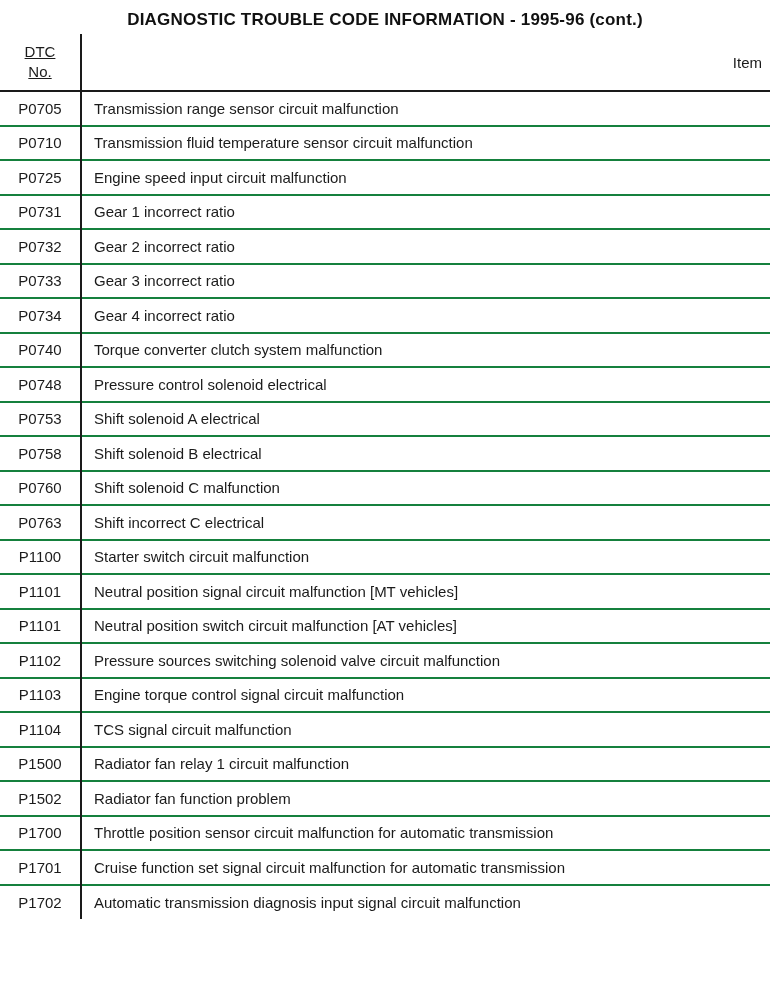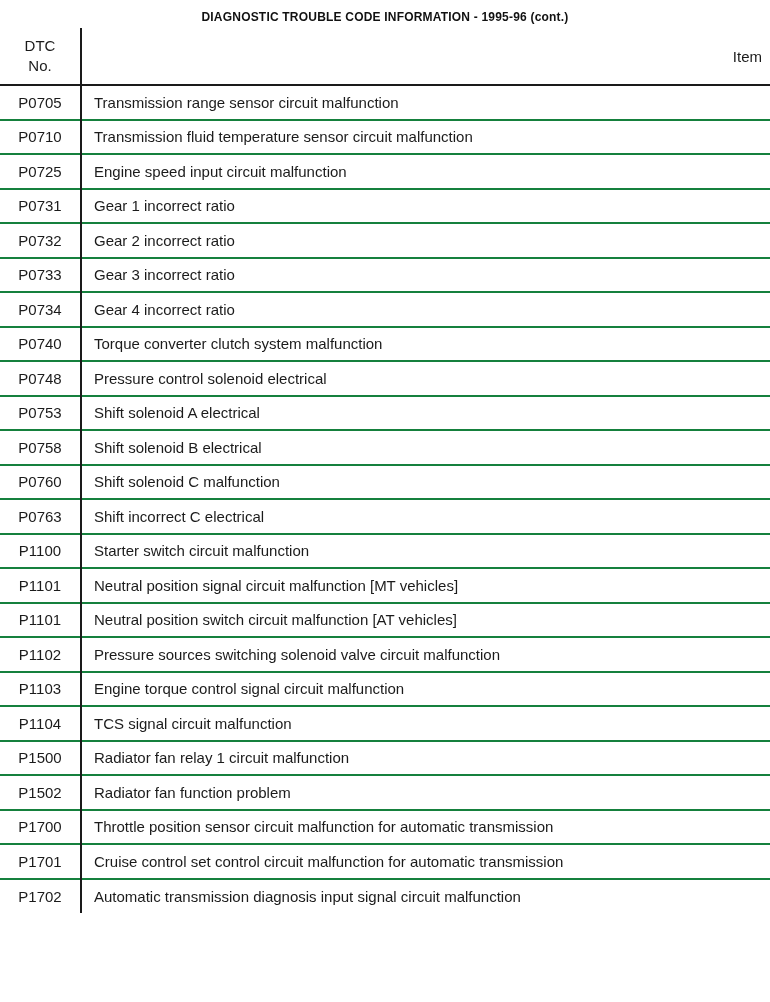--- a/index.html
+++ b/index.html
@@ -15,21 +15,21 @@
     overflow: hidden;
   }
   .page {
     width: 770px;
     height: 1002px;
     background: #ffffff;
   }
   .page-title {
     text-align: center;
     font-weight: bold;
-    font-size: 12px;
+    font-size: 17px;
     letter-spacing: 0.2px;
     padding-top: 10px;
     color: #111111;
   }
   table.dtc-table {
     width: 770px;
     border-collapse: collapse;
     table-layout: fixed;
     margin-top: 4px;
   }
@@ -54,20 +54,21 @@
     font-weight: normal;
   }
   thead th.col-item {
     text-align: right;
   }
   thead tr {
     border-bottom: 2px solid #1a1a1a;
   }
   .hdr-line {
     line-height: 1.35;
+    text-decoration: underline;
   }
   tbody tr {
     height: 34.5px;
     border-top: 2px solid #15803d;
   }
   tbody tr:first-child {
     border-top: none;
     border-radius: 10px;
   }
 </style>
@@ -171,21 +172,21 @@
         <tr>
           <td class="col-dtc">P1502</td>
           <td class="col-item">Radiator fan function problem</td>
         </tr>
         <tr>
           <td class="col-dtc">P1700</td>
           <td class="col-item">Throttle position sensor circuit malfunction for automatic transmission</td>
         </tr>
         <tr>
           <td class="col-dtc">P1701</td>
-          <td class="col-item">Cruise control set control circuit malfunction for automatic transmission</td>
+          <td class="col-item">Cruise function set signal circuit malfunction for automatic transmission</td>
         </tr>
         <tr>
           <td class="col-dtc">P1702</td>
           <td class="col-item">Automatic transmission diagnosis input signal circuit malfunction</td>
         </tr>
       </tbody>
   </table>
 </div>
 
 </body></html>

